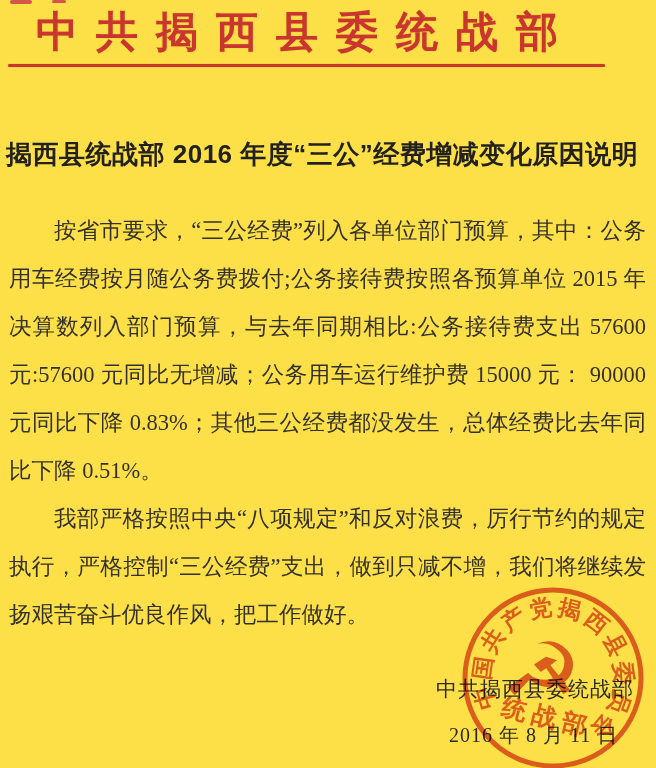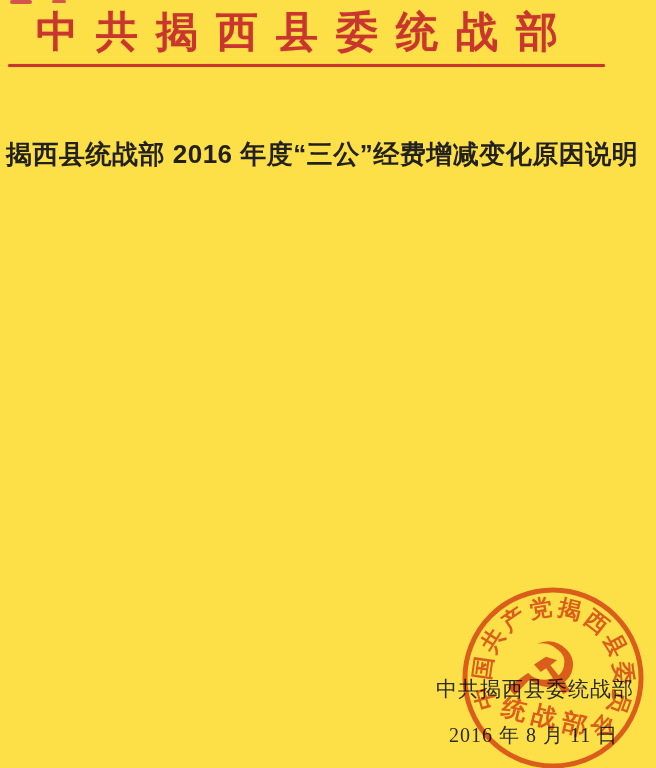--- a/index.html
+++ b/index.html
@@ -95,20 +95,22 @@
   <div class="scan-mark m1"></div>
   <div class="scan-mark m2"></div>
 
   <div class="letterhead">中共揭西县委统战部</div>
 
   <div class="red-line"></div>
 
   <h1 class="doc-title">揭西县统战部 2016 年度“三公”经费增减变化原因说明</h1>
 
   <div class="doc-body">
+    <p>按省市要求，“三公经费”列入各单位部门预算，其中：公务用车经费按月随公务费拨付;公务接待费按照各预算单位 2015 年决算数列入部门预算，与去年同期相比:公务接待费支出 57600 元:57600 元同比无增减；公务用车运行维护费 15000 元： 90000 元同比下降 0.83%；其他三公经费都没发生，总体经费比去年同比下降 0.51%。</p>
+    <p>我部严格按照中央“八项规定”和反对浪费，厉行节约的规定执行，严格控制“三公经费”支出，做到只减不增，我们将继续发扬艰苦奋斗优良作风，把工作做好。</p>
   </div>
 
   <div class="signature">中共揭西县委统战部</div>
 
   <div class="doc-date">2016 年 8 月 11 日</div>
 
   <svg class="seal" viewBox="0 0 224 224" aria-hidden="true">
     <circle class="ring" cx="112" cy="112" r="88"></circle>
     <g id="seal-rotated" transform="rotate(14,112,112)">
       <g id="ring-chars">

